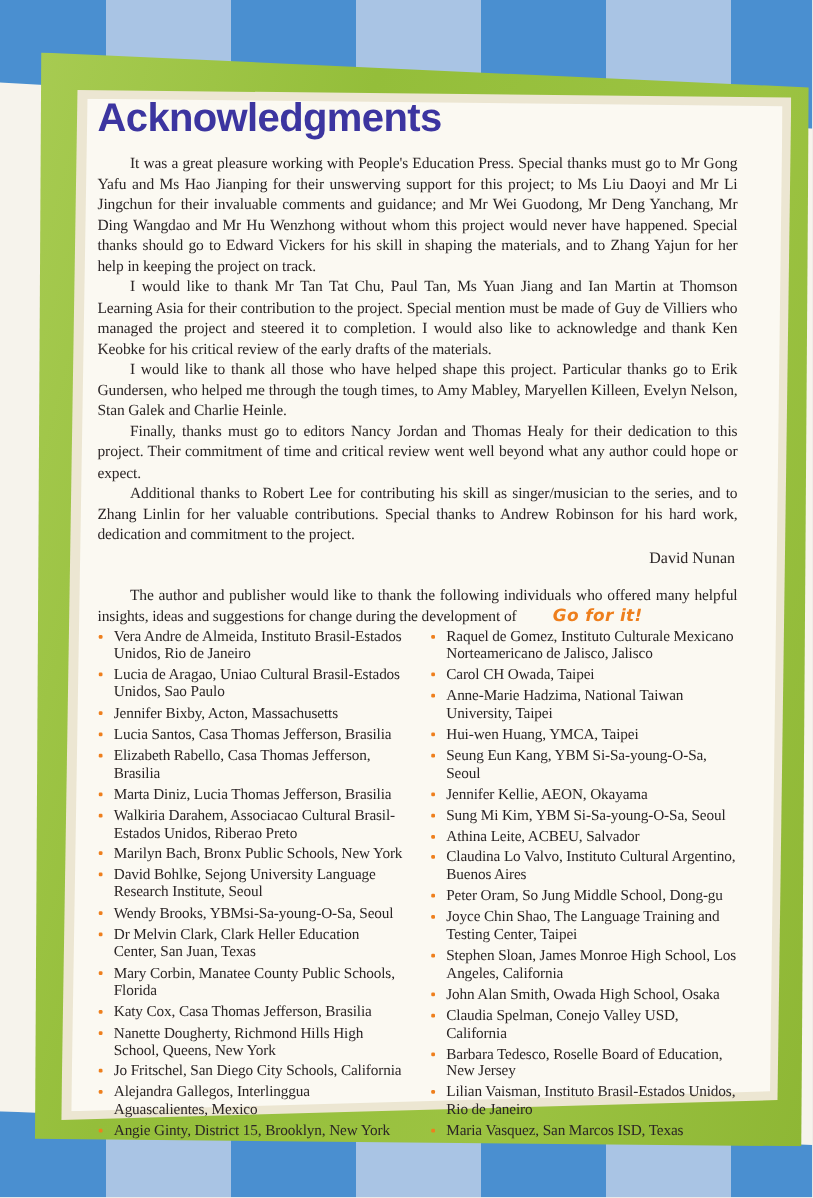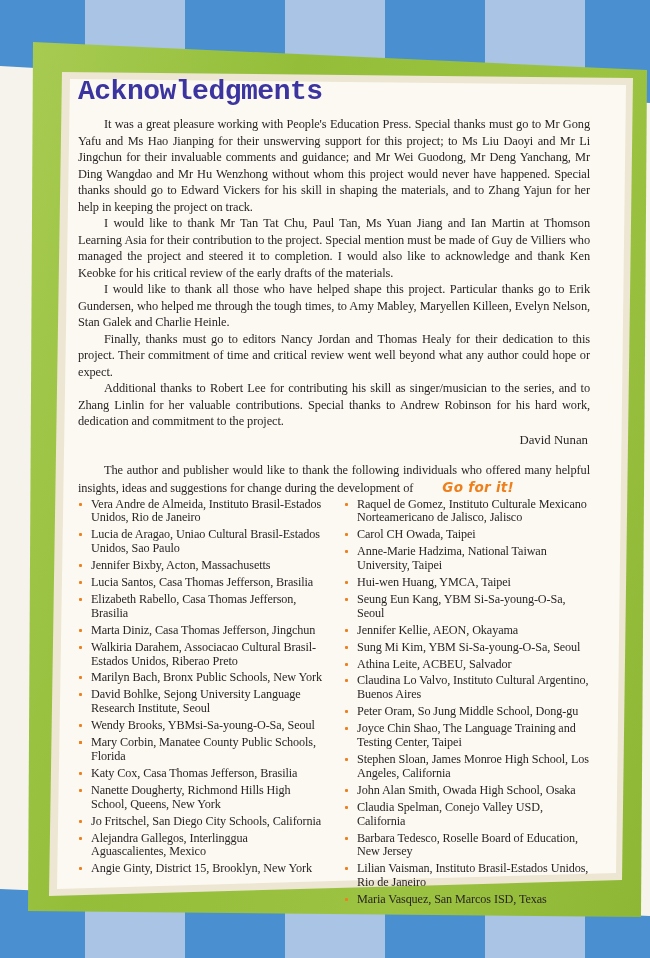--- a/index.html
+++ b/index.html
@@ -34,23 +34,23 @@
   }
   .page{
     background:var(--page-white,#fbf9f2);
     clip-path:polygon(70px 79px,626px 85px,616px 873px,57px 889px);
   }
   .content{
     position:absolute;left:78px;top:76px;width:512px;
     color:var(--body-text,#2b2526);
   }
   .title{
-    font-family:Liberation Mono, monospace;
+    font-family:Liberation Sans, sans-serif;
     font-weight:700;
-    font-size:28px;
+    font-size:32px;
     letter-spacing:-0.5px;
     color:var(--title-blue,#3c35a0);
     margin:0 0 9px 0;
   }
   .body-par{
     margin:0;
     font-size:12.4px;
     line-height:16.5px;
     letter-spacing:-0.1px;
     text-align:justify;
@@ -154,21 +154,21 @@
             <span>Lucia Santos, Casa Thomas Jefferson, Brasilia</span>
           </div>
 
           <div class="rev-item">
             <span class="bullet"></span>
             <span>Elizabeth Rabello, Casa Thomas Jefferson, Brasilia</span>
           </div>
 
           <div class="rev-item">
             <span class="bullet"></span>
-            <span>Marta Diniz, Casa Thomas Jefferson, Jingchun</span>
+            <span>Marta Diniz, Lucia Thomas Jefferson, Brasilia</span>
           </div>
 
           <div class="rev-item">
             <span class="bullet"></span>
             <span>Walkiria Darahem, Associacao Cultural Brasil-Estados Unidos, Riberao Preto</span>
           </div>
 
           <div class="rev-item">
             <span class="bullet"></span>
             <span>Marilyn Bach, Bronx Public Schools, New York</span>
@@ -179,20 +179,21 @@
             <span>David Bohlke, Sejong University Language Research Institute, Seoul</span>
           </div>
 
           <div class="rev-item">
             <span class="bullet"></span>
             <span>Wendy Brooks, YBMsi-Sa-young-O-Sa, Seoul</span>
           </div>
 
           <div class="rev-item">
             <span class="bullet"></span>
+            <span>Dr Melvin Clark, Clark Heller Education Center, San Juan, Texas</span>
           </div>
 
           <div class="rev-item">
             <span class="bullet"></span>
             <span>Mary Corbin, Manatee County Public Schools, Florida</span>
           </div>
 
           <div class="rev-item">
             <span class="bullet"></span>
             <span>Katy Cox, Casa Thomas Jefferson, Brasilia</span>

